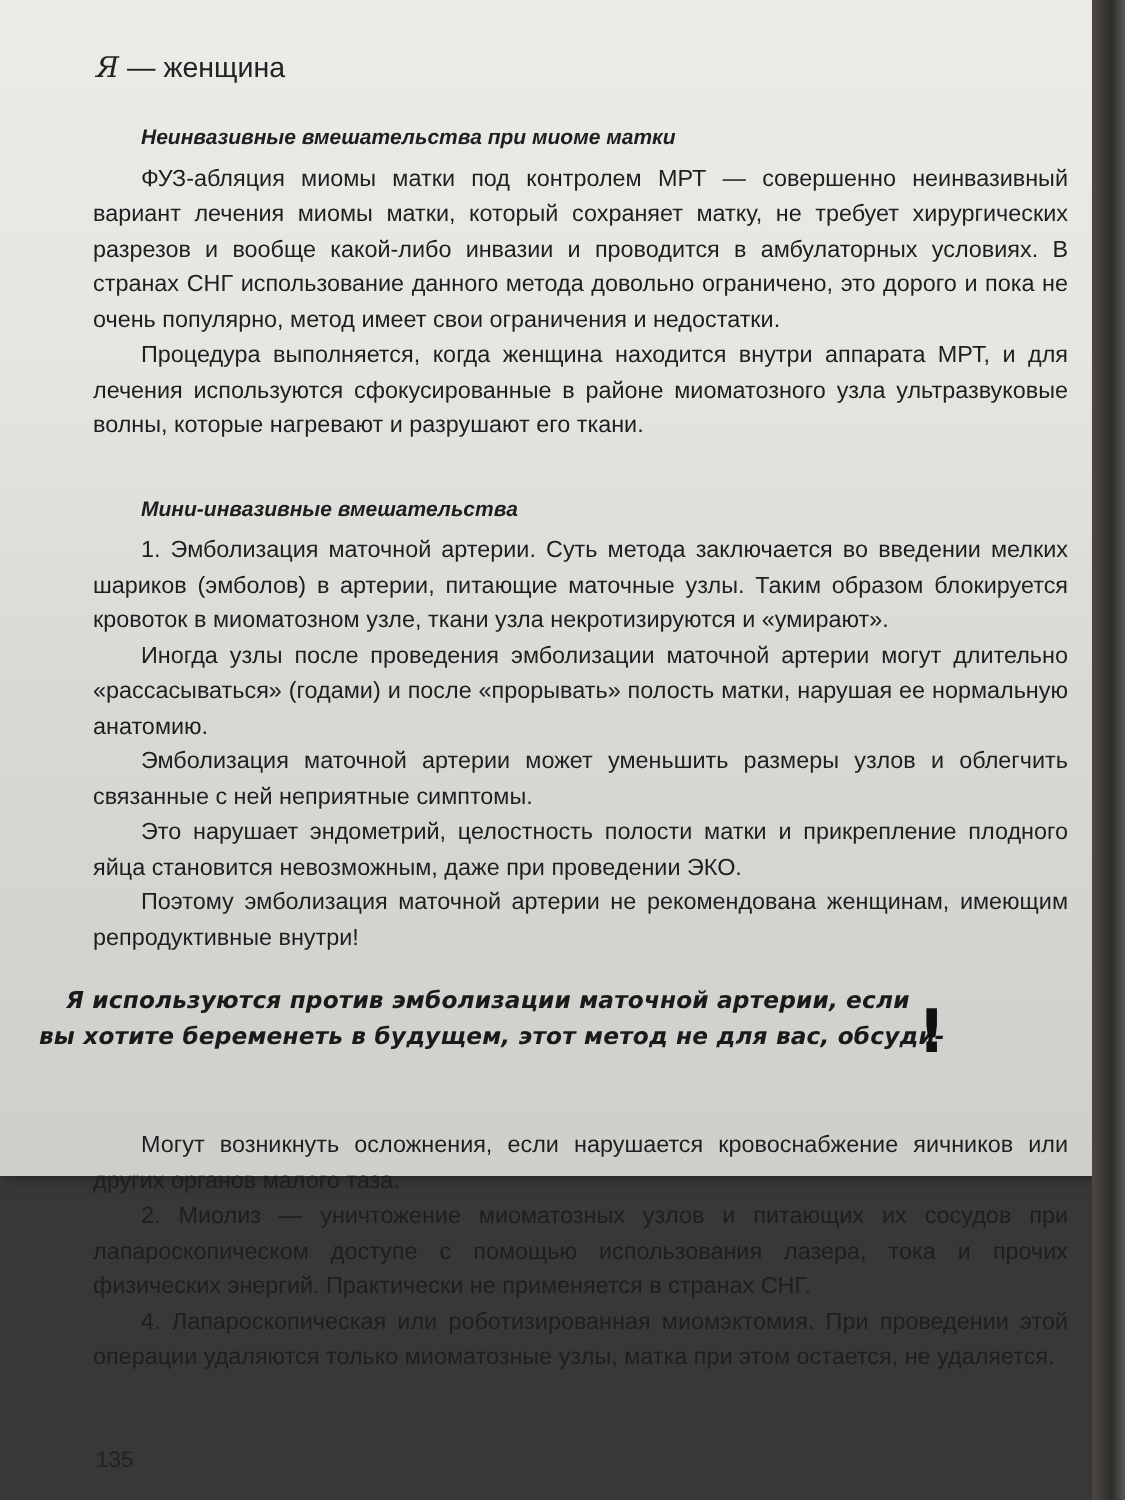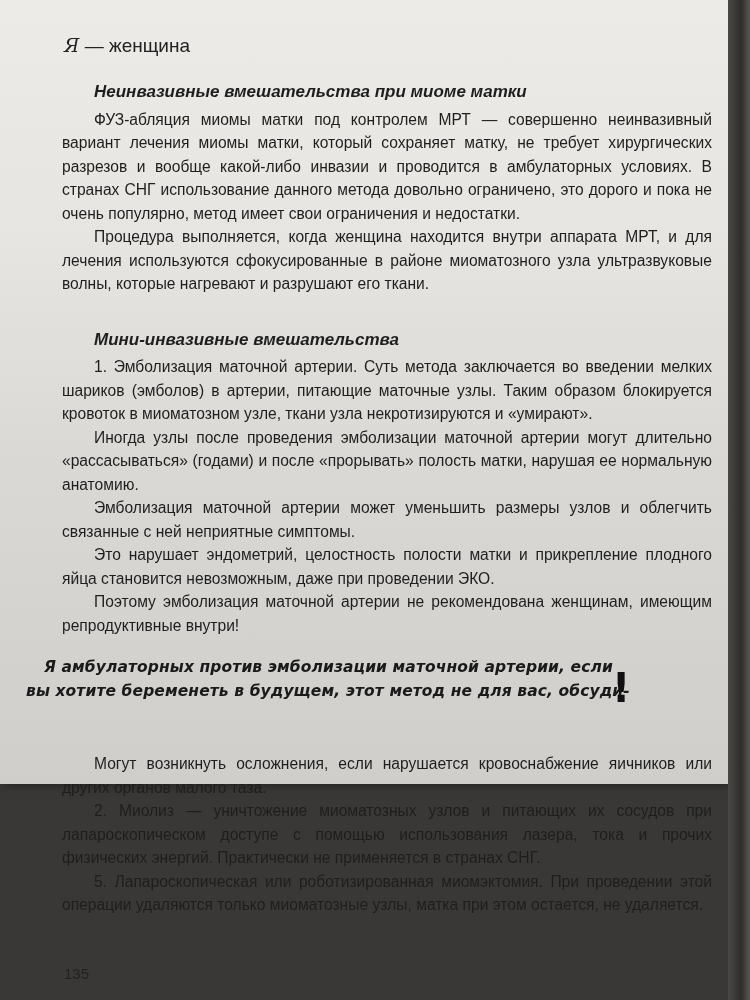--- a/index.html
+++ b/index.html
@@ -29,21 +29,21 @@
       position: absolute; left: 62px; top: 70px; width: 650px;
       color: #1e1e1e;
       font-family: "Liberation Sans", sans-serif;
       font-size: 15.6px;
       line-height: 23.5px;
     }
     .h {
       font-weight: bold; font-style: italic;
       padding-left: 32px;
       margin: 10px 0 4px 0;
-      font-size: 17px;
+      font-size: 14px;
     }
     .p { margin: 0; text-align: justify; text-align-last: left; }
     .p.indent { text-indent: 32px; }
     .gap { height: 22px; }
     .callout {
       position: absolute; left: 26px; top: 655px; width: 650px;
       font-family: "DejaVu Sans", sans-serif;
       font-style: italic; font-weight: bold;
       font-size: 15.5px; line-height: 24px;
       color: #1a1a1a;
@@ -81,27 +81,27 @@
     <div class="gap"></div>
     <div class="h">Мини-инвазивные вмешательства</div>
     <p class="p indent">1. Эмболизация маточной артерии. Суть метода заключается во введении мелких шариков (эмболов) в артерии, питающие маточные узлы. Таким образом блокируется кровоток в миоматозном узле, ткани узла некротизируются и «умирают».</p>
     <p class="p indent">Иногда узлы после проведения эмболизации маточной артерии могут длительно «рассасываться» (годами) и после «прорывать» полость матки, нарушая ее нормальную анатомию.</p>
     <p class="p indent">Эмболизация маточной артерии может уменьшить размеры узлов и облегчить связанные с ней неприятные симптомы.</p>
     <p class="p indent">Это нарушает эндометрий, целостность полости матки и прикрепление плодного яйца становится невозможным, даже при проведении ЭКО.</p>
     <p class="p indent">Поэтому эмболизация маточной артерии не рекомендована женщинам, имеющим репродуктивные внутри!</p>
   </div>
 
   <div class="callout">
-    <div class="first">Я амбулаторных против эмболизации маточной артерии, если</div>
+    <div class="first">Я используются против эмболизации маточной артерии, если</div>
     <div>вы хотите беременеть в будущем, этот метод не для вас, обсуди-</div>
   </div>
   <div class="excl">!</div>
 
   <div class="content2">
     <p class="p indent">Могут возникнуть осложнения, если нарушается кровоснабжение яичников или других органов малого таза.</p>
     <p class="p indent">2. Миолиз — уничтожение миоматозных узлов и питающих их сосудов при лапароскопическом доступе с помощью использования лазера, тока и прочих физических энергий. Практически не применяется в странах СНГ.</p>
-    <p class="p indent">5. Лапароскопическая или роботизированная миомэктомия. При проведении этой операции удаляются только миоматозные узлы, матка при этом остается, не удаляется.</p>
+    <p class="p indent">4. Лапароскопическая или роботизированная миомэктомия. При проведении этой операции удаляются только миоматозные узлы, матка при этом остается, не удаляется.</p>
   </div>
 
   <div class="page-num">135</div>
 </div>
 
 <div class="edge"></div>
 
 </body></html>

